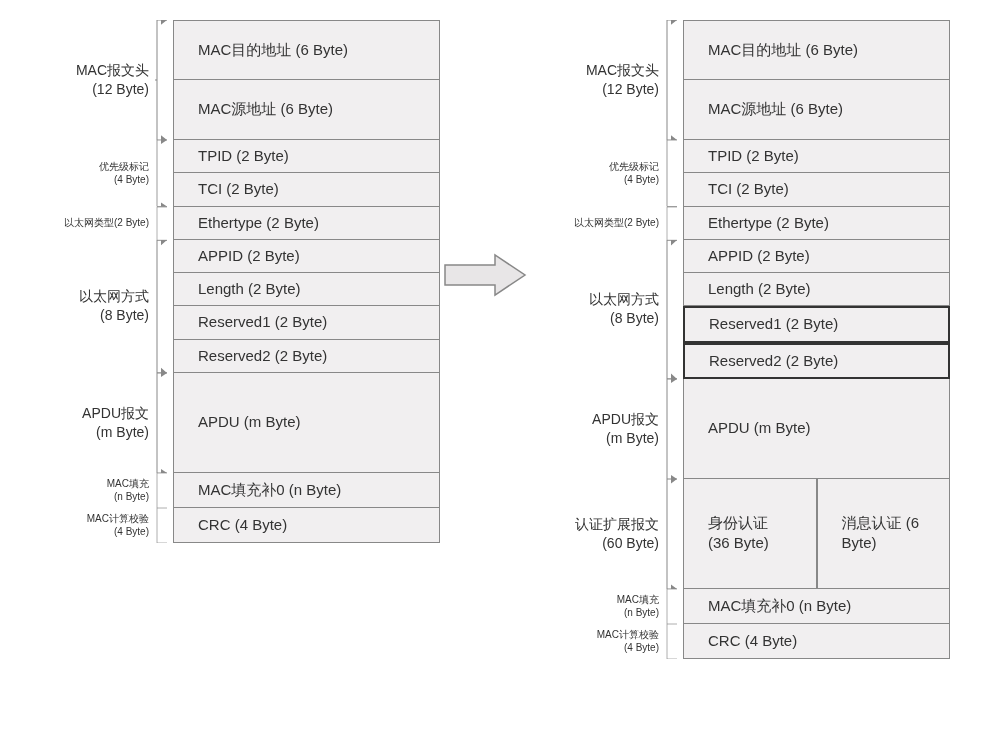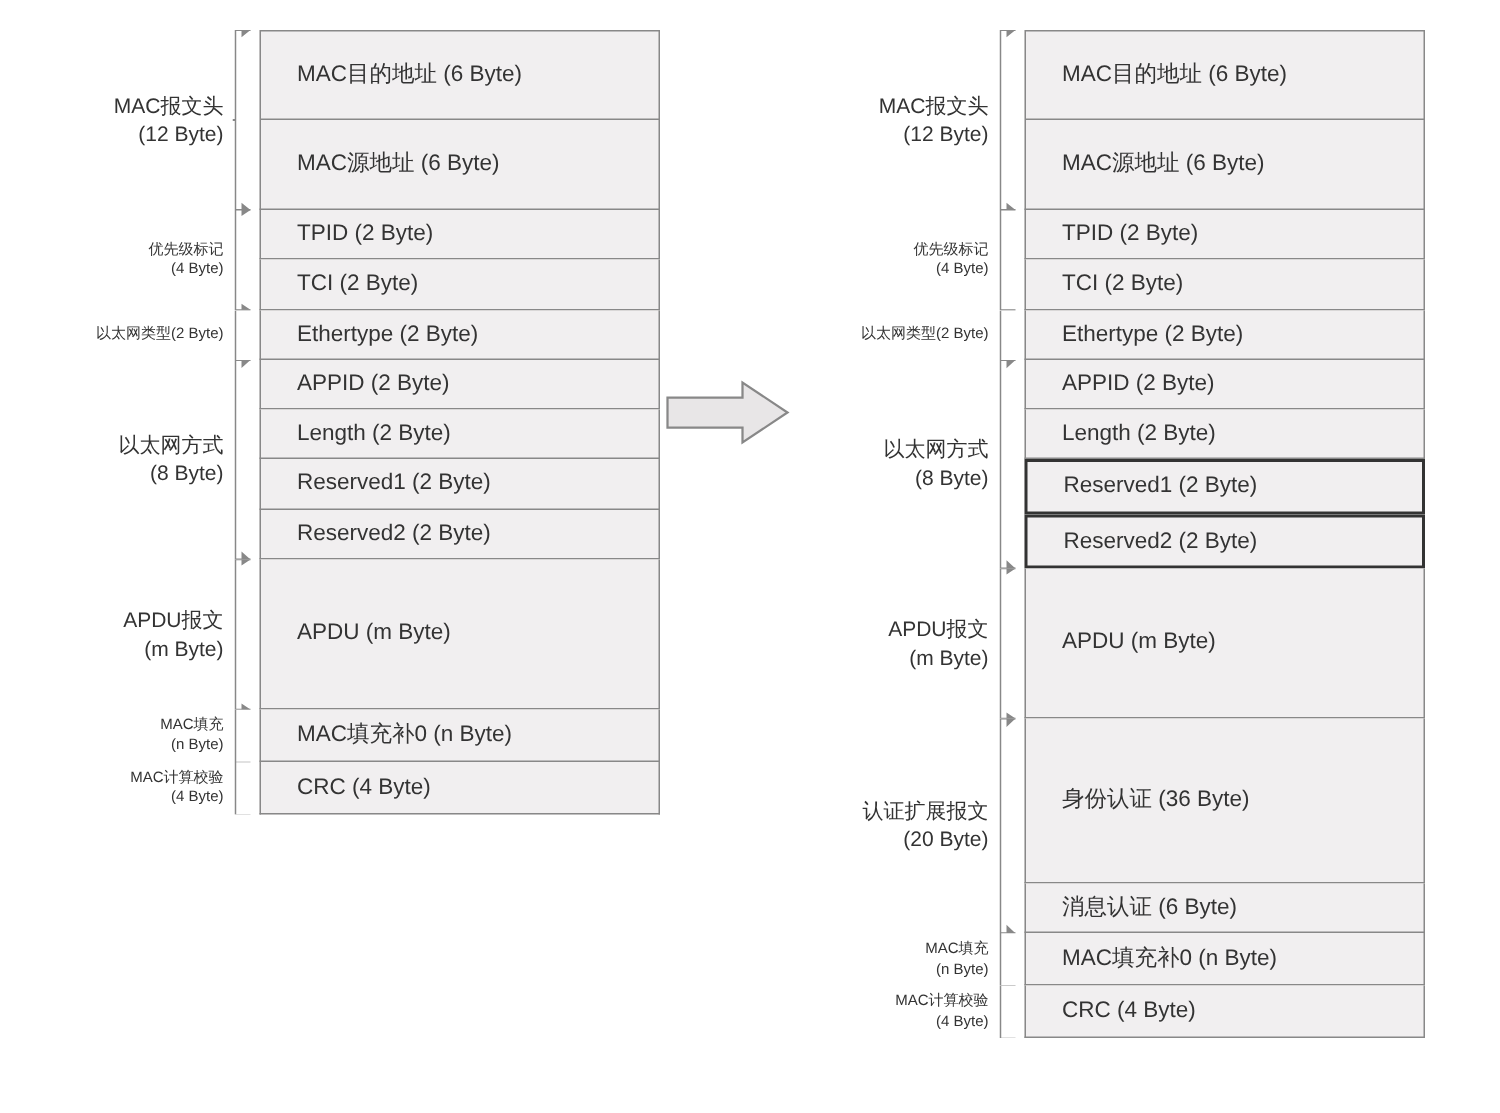--- a/index.html
+++ b/index.html
@@ -280,29 +280,29 @@
             <path d="M6 0 L12 0 L6 4 Z M6 100 L12 100 L6 96 Z" fill="#888"></path>
           </svg>
         </div>
       <div style="flex:1;display:flex;flex-direction:column;">
         <div class="cell stack apdu">APDU (m Byte)</div>
       </div>
     </div>
     <div class="row">
       <div class="side-label">
         <span>认证扩展报文</span>
-        <span class="bold">(20 Byte)</span>
-      </div>
-      <div class="bracket">
-          <svg viewBox="0 0 18 100" preserveAspectRatio="none">
-            <path d="M12 0 L2 0 L2 100 L12 100" stroke="#888" fill="none" stroke-width="1"></path>
-            <path d="M6 0 L12 0 L6 4 Z M6 100 L12 100 L6 96 Z" fill="#888"></path>
-          </svg>
-        </div>
-      <div style="flex:1;display:flex;flex-direction:column;">
+        <span class="bold">(60 Byte)</span>
+      </div>
+      <div class="bracket">
+          <svg viewBox="0 0 18 100" preserveAspectRatio="none">
+            <path d="M12 0 L2 0 L2 100 L12 100" stroke="#888" fill="none" stroke-width="1"></path>
+            <path d="M6 0 L12 0 L6 4 Z M6 100 L12 100 L6 96 Z" fill="#888"></path>
+          </svg>
+        </div>
+      <div style="flex:1;display:flex;flex-direction:row;">
         <div class="cell stack auth bold">身份认证 (36 Byte)</div>
         <div class="cell stack bold">消息认证 (6 Byte)</div>
       </div>
     </div>
     <div class="row">
       <div class="side-label small">
         <span>MAC填充</span>
         <span>(n Byte)</span>
       </div>
       <div class="bracket">

